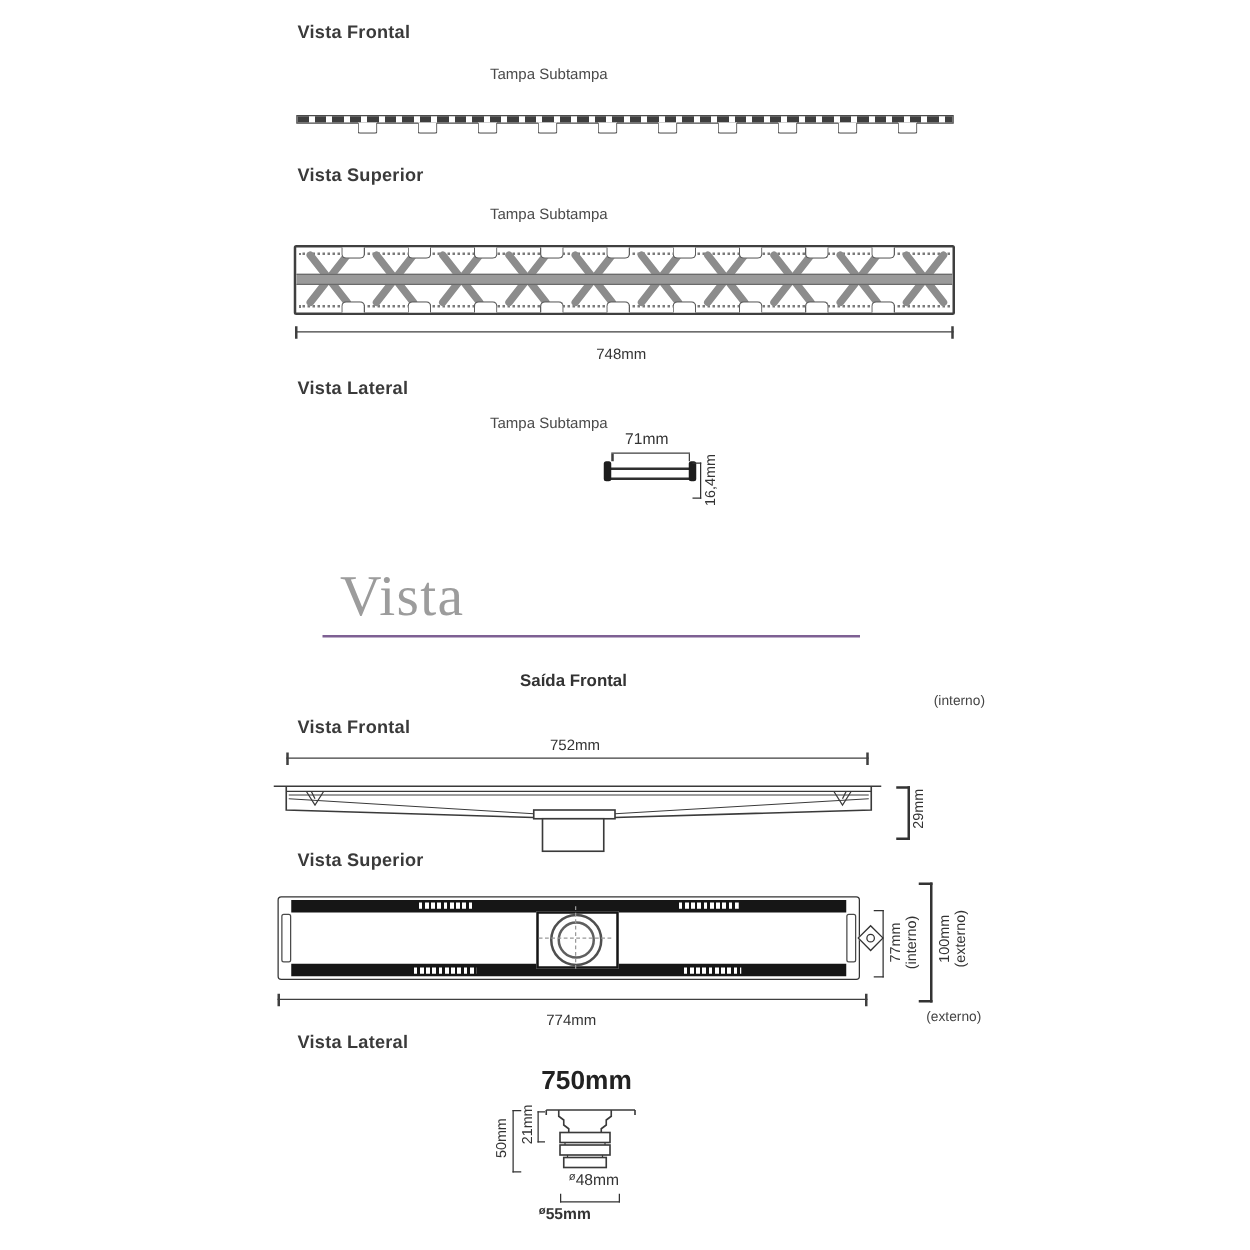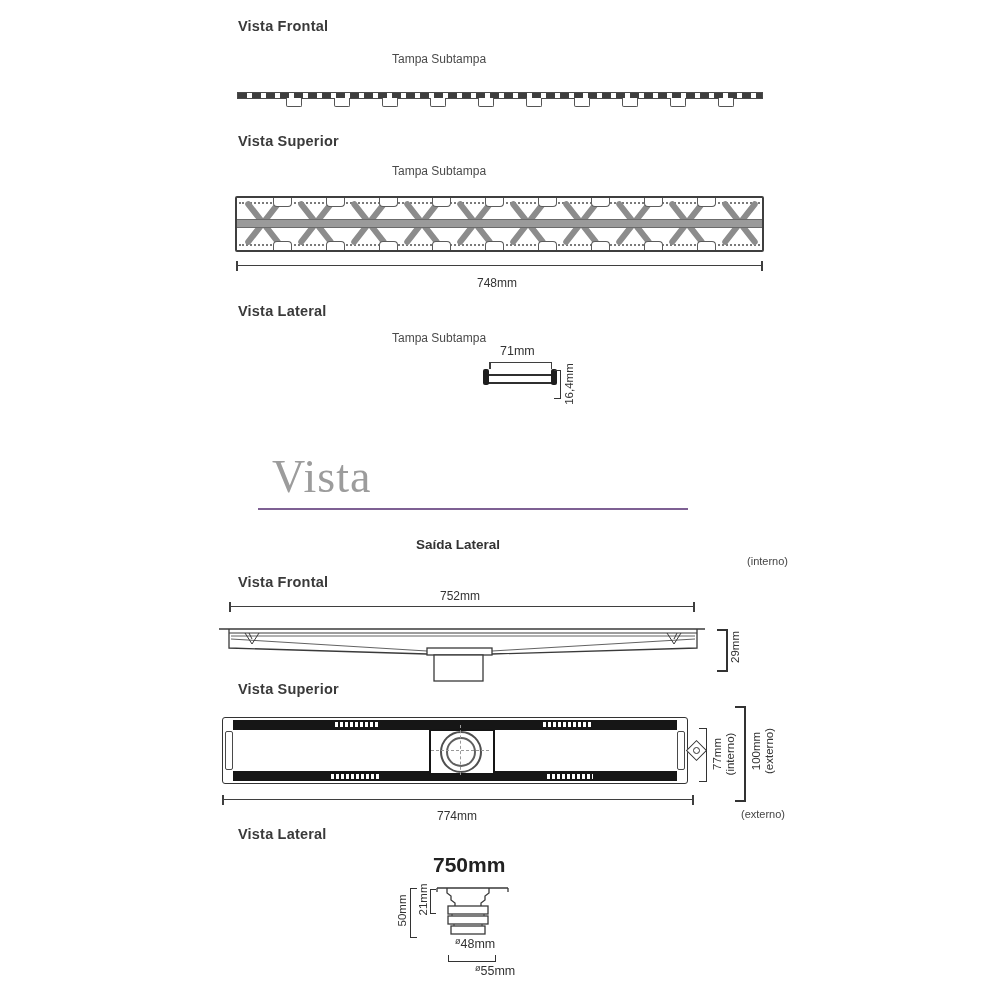--- a/index.html
+++ b/index.html
@@ -168,21 +168,21 @@
 <div class="abs dimtext" style="left:500px;top:344px;font-size:12.5px;">71mm</div>
 <div class="abs dim-d" style="left:489px;top:362px;width:63px;"></div>
 <div class="abs side-bar"></div>
 <div class="abs side-cap" style="left:483px;top:369px;"></div>
 <div class="abs side-cap" style="left:551px;top:369px;"></div>
 <div class="abs br-right" style="left:554px;top:370px;width:6px;height:27px;"></div>
 <div class="abs vtext" style="left:545px;top:377px;width:48px;height:14px;">16,4mm</div>
 
 <div class="abs base-title" style="left:272px;top:450px;">Vista</div>
 <div class="abs accent-rule" style="background: rgb(126, 96, 147);"></div>
-<div class="abs" style="left:416px;top:537px;font-size:13.5px;font-weight:bold;">Saída Lateral</div>
+<div class="abs" style="left:416px;top:537px;font-size:13.5px;font-weight:bold;">Saída Frontal</div>
 <div class="abs note" style="left:736px;top:555px;width:52px;text-align:right;">(interno)</div>
 
 <div class="abs heading" style="left:238px;top:574px;">Vista Frontal</div>
 <div class="abs dimtext" style="left:440px;top:589px;">752mm</div>
 <div class="abs dim-h" style="left:229px;top:606px;width:466px;"></div>
 
 <svg class="abs" style="left:215px;top:618px;" width="540" height="70" viewBox="0 0 540 70">
   <g stroke="#3a3a3a" stroke-width="1.3" fill="none">
     <path d="M4 11 H490"></path>
     <path d="M14 15 H482" stroke-width="1"></path>
@@ -252,13 +252,13 @@
     <rect x="61" y="46" width="34" height="8"></rect>
   </g>
 </svg>
 <div class="abs br-left" style="left:410px;top:888px;width:6px;height:48px;"></div>
 <div class="abs vtext" style="left:382px;top:904px;width:38px;height:13px;">50mm</div>
 <div class="abs br-left" style="left:430px;top:889px;width:5px;height:23px;"></div>
 <div class="abs vtext" style="left:403px;top:893px;width:38px;height:13px;">21mm</div>
 
 <div class="abs dimtext" style="left:455px;top:936px;font-size:12.5px;"><span class="dia-sym">ø</span><span>48mm</span></div>
 <div class="abs dim-u" style="left:448px;top:955px;width:46px;height:6px;"></div>
-<div class="abs dimtext" style="left:475px;top:963px;font-size:12.5px;"><span class="dia-sym">ø</span><span>55mm</span></div>
+<div class="abs dimtext" style="left:431px;top:963px;font-size:12.5px;font-weight:bold;"><span class="dia-sym">ø</span><span>55mm</span></div>
 
 </body></html>

